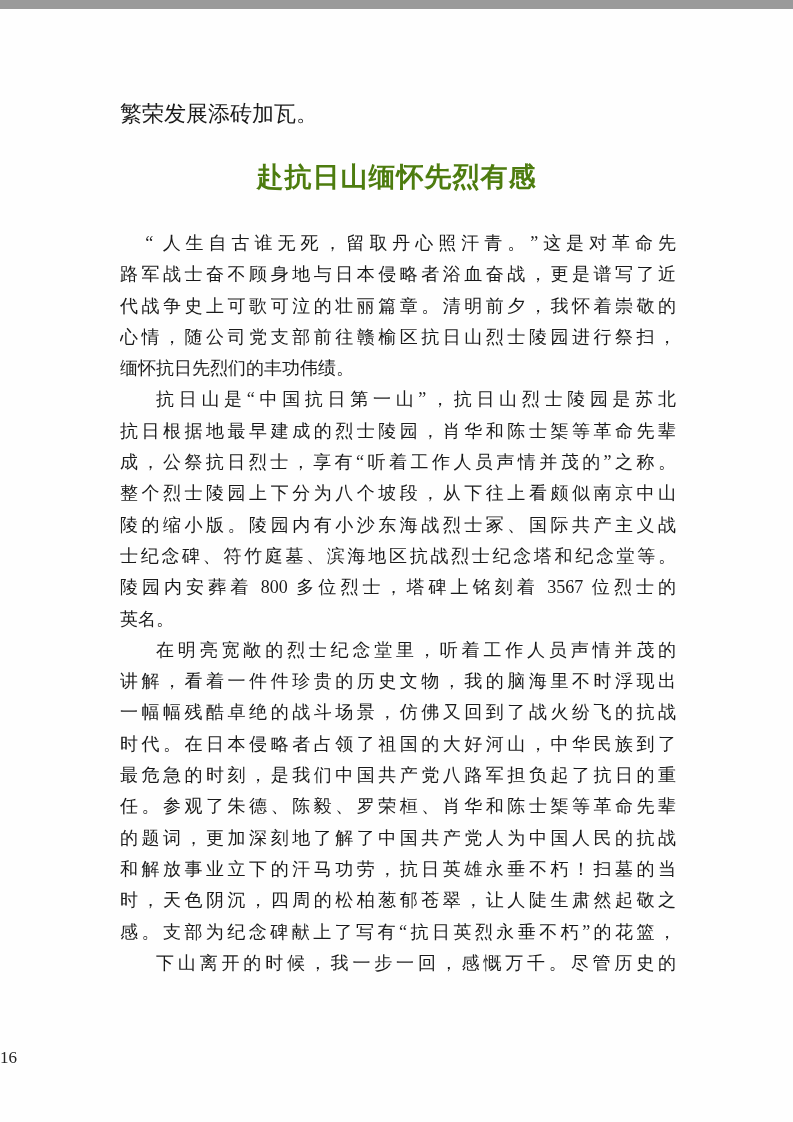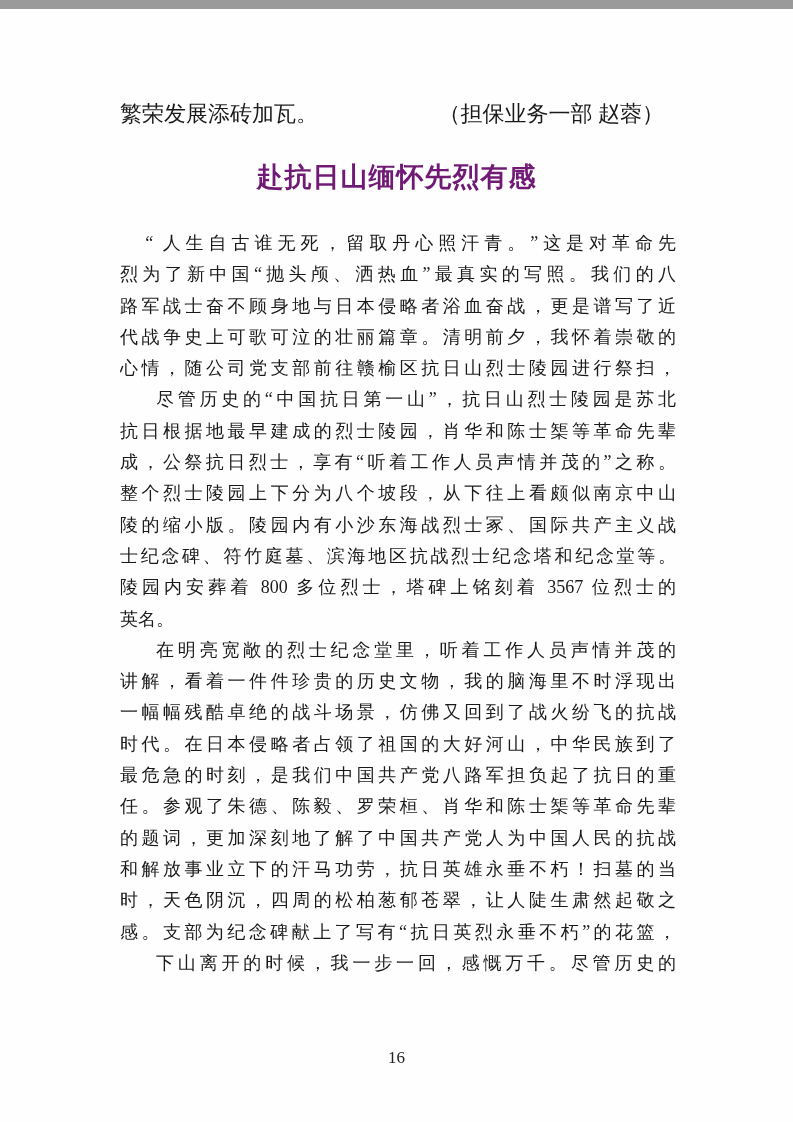--- a/index.html
+++ b/index.html
@@ -35,21 +35,21 @@
     position: absolute;
     top: 150px;
     left: 0;
     width: 793px;
     text-align: center;
     font-family: "Liberation Sans", "DejaVu Sans", sans-serif;
     font-weight: bold;
     font-size: 27px;
     line-height: 36px;
     letter-spacing: 1px;
-    color: #701a75;
+    color: #4d7c0f;
   }
   .article-body {
     position: absolute;
     top: 219px;
     left: 120px;
     width: 556px;
   }
   .body-line {
     font-size: 18px;
     line-height: 31.3px;
@@ -66,48 +66,46 @@
     text-indent: 2em;
   }
   .body-line.quote-indent {
     text-indent: 1.4em;
   }
   .page-number {
     position: absolute;
     top: 1038px;
     left: 0;
     width: 793px;
-    text-align: center;
     font-size: 17px;
     line-height: 22px;
     color: #222;
   }
 </style>
 </head>
 <body>
 
 <div class="page">
 
   <div class="header-row">
     <span class="header-closing">繁荣发展添砖加瓦。</span>
-    <span class="header-byline">（担保业务一部  赵蓉）</span>
   </div>
 
   <div class="article-title">赴抗日山缅怀先烈有感</div>
 
   <div class="article-body">
       <div class="paragraph">
         <div class="body-line quote-indent justified">“ 人生自古谁无死，留取丹心照汗青。”这是对革命先</div>
-        <div class="body-line justified">烈为了新中国“抛头颅、洒热血”最真实的写照。我们的八</div>
         <div class="body-line justified">路军战士奋不顾身地与日本侵略者浴血奋战，更是谱写了近</div>
         <div class="body-line justified">代战争史上可歌可泣的壮丽篇章。清明前夕，我怀着崇敬的</div>
         <div class="body-line justified">心情，随公司党支部前往赣榆区抗日山烈士陵园进行祭扫，</div>
+        <div class="body-line">缅怀抗日先烈们的丰功伟绩。</div>
       </div>
       <div class="paragraph">
-        <div class="body-line indent justified">尽管历史的“中国抗日第一山”，抗日山烈士陵园是苏北</div>
+        <div class="body-line indent justified">抗日山是“中国抗日第一山”，抗日山烈士陵园是苏北</div>
         <div class="body-line justified">抗日根据地最早建成的烈士陵园，肖华和陈士榘等革命先辈</div>
         <div class="body-line justified">成，公祭抗日烈士，享有“听着工作人员声情并茂的”之称。</div>
         <div class="body-line justified">整个烈士陵园上下分为八个坡段，从下往上看颇似南京中山</div>
         <div class="body-line justified">陵的缩小版。陵园内有小沙东海战烈士冢、国际共产主义战</div>
         <div class="body-line justified">士纪念碑、符竹庭墓、滨海地区抗战烈士纪念塔和纪念堂等。</div>
         <div class="body-line justified">陵园内安葬着 800 多位烈士，塔碑上铭刻着 3567 位烈士的</div>
         <div class="body-line">英名。</div>
       </div>
       <div class="paragraph">
         <div class="body-line indent justified">在明亮宽敞的烈士纪念堂里，听着工作人员声情并茂的</div>

